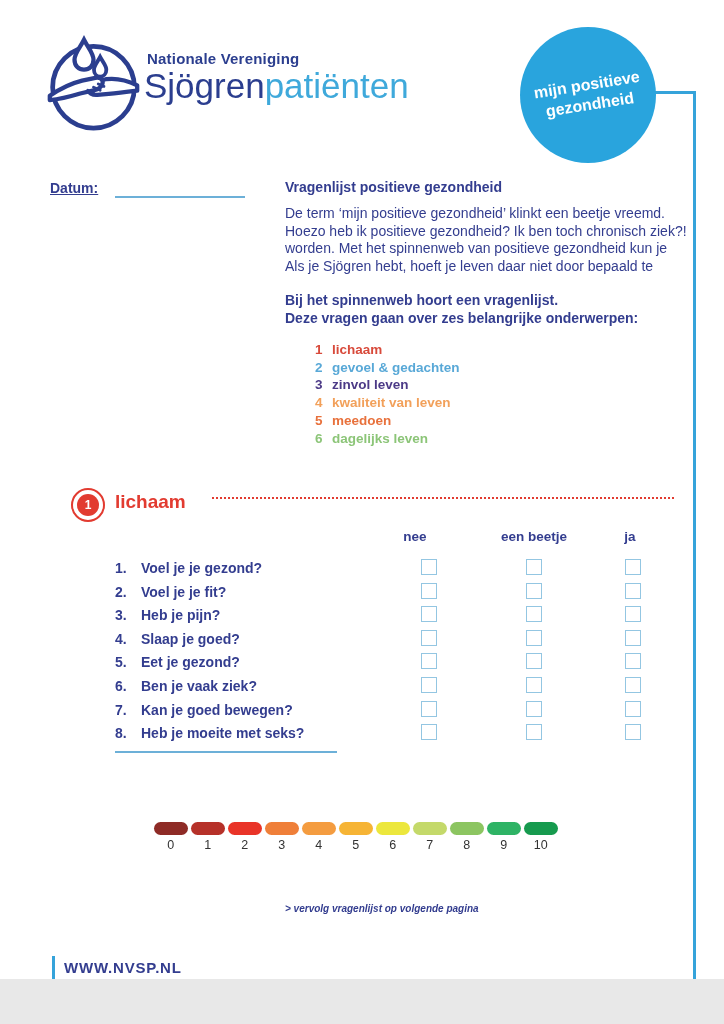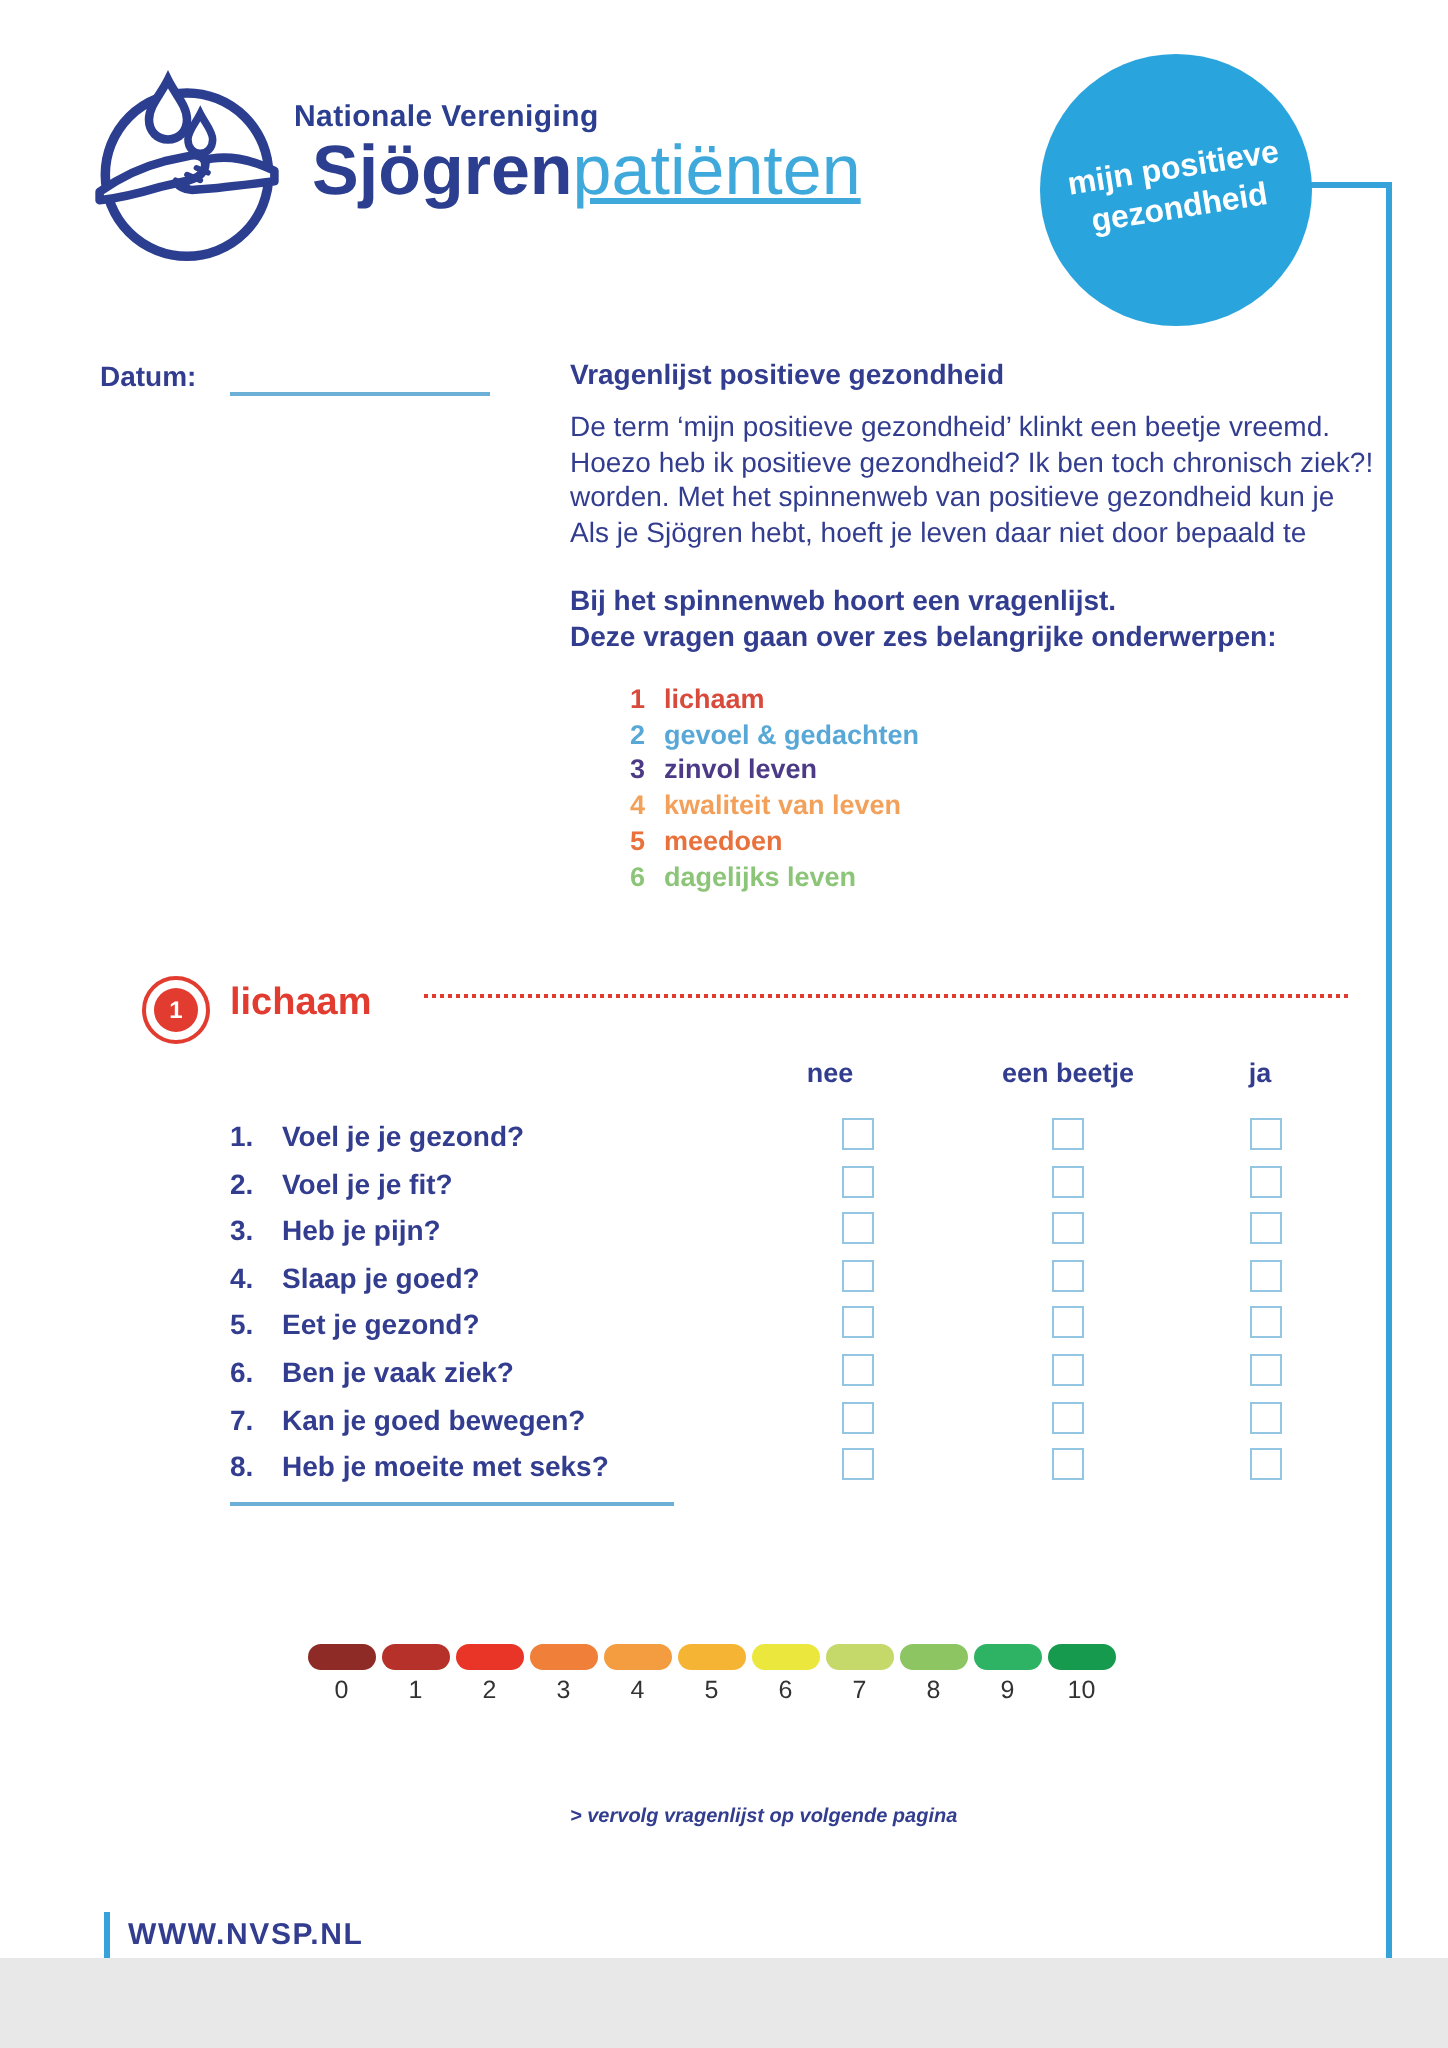--- a/index.html
+++ b/index.html
@@ -12,33 +12,33 @@
   
   .line { position:absolute; background:#35a3da; }
   .line-connector { left:640px; top:91px; width:56px; height:3px; }
   .line-right     { left:693px; top:91px; width:3px; height:893px; }
   .line-bottom    { left:52px;  top:981px; width:644px; height:3px; }
   .line-foot-tick { left:52px;  top:956px; width:3px;  height:25px; }
   
   .logo-icon { position:absolute; left:46px; top:35px; width:95px; height:97px; }
   .logo-small { position:absolute; left:147px; top:50px; font-size:15px; font-weight:700; color:#2b3e8f; letter-spacing:0.2px; }
   .logo-word { position:absolute; left:144px; top:66px; font-size:35px; white-space:nowrap; }
-  .logo-word .b { font-weight:700; color:#2b3e8f;margin-left:12px; }
-  .logo-word .l { font-weight:400; color:#3fa9db;text-decoration:underline; }
+  .logo-word .b { font-weight:400; color:#2b3e8f; }
+  .logo-word .l { font-weight:400; color:#3fa9db; }
   
   .badge {
     position:absolute; left:520px; top:27px; width:136px; height:136px;
     border-radius:50%; display:flex; align-items:center; justify-content:center;
   }
   .badge-text {
     transform:rotate(-9deg); color:#ffffff; font-weight:800; font-size:16px;
     text-align:center; line-height:20px;
   }
   
-  .datum-label { position:absolute; left:50px; top:180px; font-size:14px; font-weight:800; }
+  .datum-label { position:absolute; left:50px; top:180px; font-size:14px; font-weight:800;text-decoration:underline; }
   .datum-line  { position:absolute; left:115px; top:196px; width:130px; height:2px; background:#6cb0d8; }
   
   .intro-title { position:absolute; left:285px; top:179px; font-size:14px; font-weight:800; }
   .intro-par   { position:absolute; left:285px; top:205px; font-size:14px; line-height:17.5px; }
   .intro-bold  { position:absolute; left:285px; top:292px; font-size:14px; font-weight:800; line-height:17.5px; }
   
   .topics { position:absolute; left:315px; top:341px; font-size:13.5px; font-weight:800; line-height:17.7px; }
   .topic-row { display:flex; }
   .topic-num { width:17px; }
   

